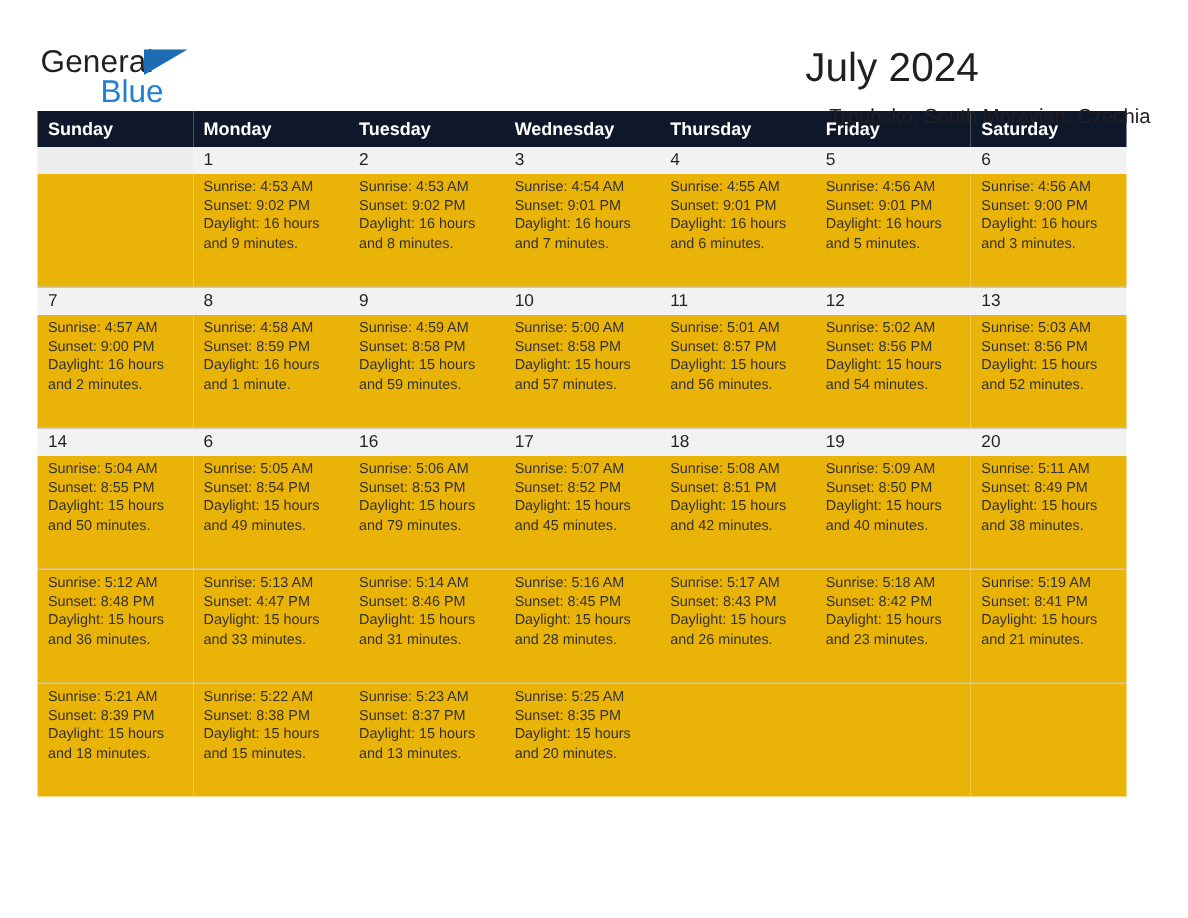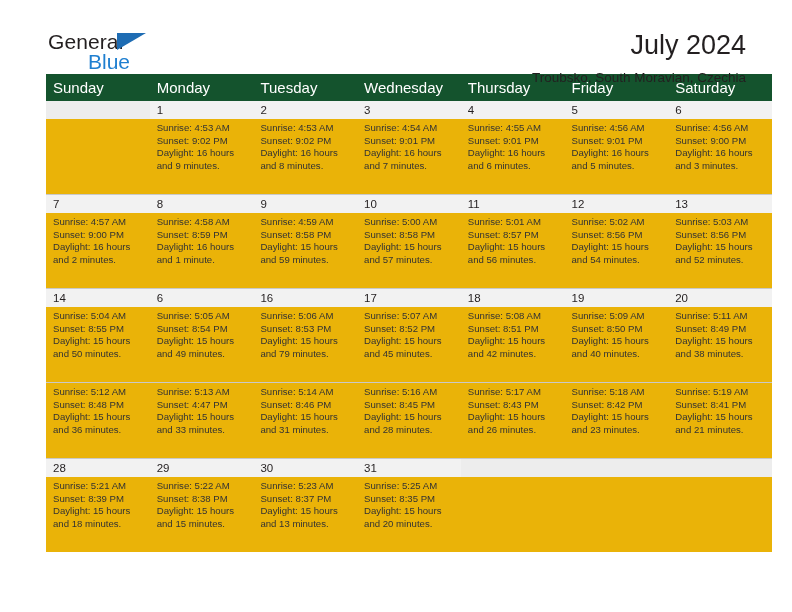--- a/index.html
+++ b/index.html
@@ -12,21 +12,21 @@
     background: #ffffff;
     font-family: "Liberation Sans", sans-serif;
     color: #231f20;
     overflow: hidden;
   }
   .page {
     position: relative;
     width: 792px;
     height: 612px;
     box-sizing: border-box;
-    padding: 0 46px;
+    padding: 0 25px;
   }
 
   
   .top {
     display: flex;
     align-items: flex-start;
     justify-content: space-between;
     padding-top: 30px;
     height: 68px;
     box-sizing: border-box;
@@ -57,21 +57,20 @@
   }
   .logo-blue {
     position: absolute;
     left: 42px;
     top: 21px;
     font-size: 21px;
     color: #1f7fd0;
   }
 
   .titles {
-    text-align: right;
     padding-top: 0px;
   }
   .cal-title {
     font-size: 27px;
     line-height: 30px;
     color: #231f20;
     font-weight: normal;
     margin: 0;
   }
   .cal-sub {
@@ -84,24 +83,24 @@
   
   .calendar {
     margin-top: 6px;
     width: 726px;
     border-collapse: collapse;
     table-layout: fixed;
   }
   .calendar col { width: 103.71px; }
 
   thead th {
-    background: #14532d;
+    background: #0f172a;
     color: #ffffff;
-    font-size: 15px;
-    font-weight: normal;
+    font-size: 12px;
+    font-weight: bold;
     text-align: left;
     padding: 5px 0 5px 7px;
     height: 20px;
     box-sizing: border-box;
     border: none;
   }
 
   .wk-num td {
     background: #f2f2f2;
     font-size: 11.5px;
@@ -362,29 +361,20 @@
             <span class="cellline">Daylight: 15 hours</span>
             <span class="cellline">and 23 minutes.</span>
           </td>
           <td>
             <span class="cellline">Sunrise: 5:19 AM</span>
             <span class="cellline">Sunset: 8:41 PM</span>
             <span class="cellline">Daylight: 15 hours</span>
             <span class="cellline">and 21 minutes.</span>
           </td>
         </tr>
-        <tr class="wk-num">
-          <td>28</td>
-          <td>29</td>
-          <td>30</td>
-          <td>31</td>
-          <td class="empty"></td>
-          <td class="empty"></td>
-          <td class="empty"></td>
-        </tr>
         <tr class="wk-body">
           <td>
             <span class="cellline">Sunrise: 5:21 AM</span>
             <span class="cellline">Sunset: 8:39 PM</span>
             <span class="cellline">Daylight: 15 hours</span>
             <span class="cellline">and 18 minutes.</span>
           </td>
           <td>
             <span class="cellline">Sunrise: 5:22 AM</span>
             <span class="cellline">Sunset: 8:38 PM</span>

